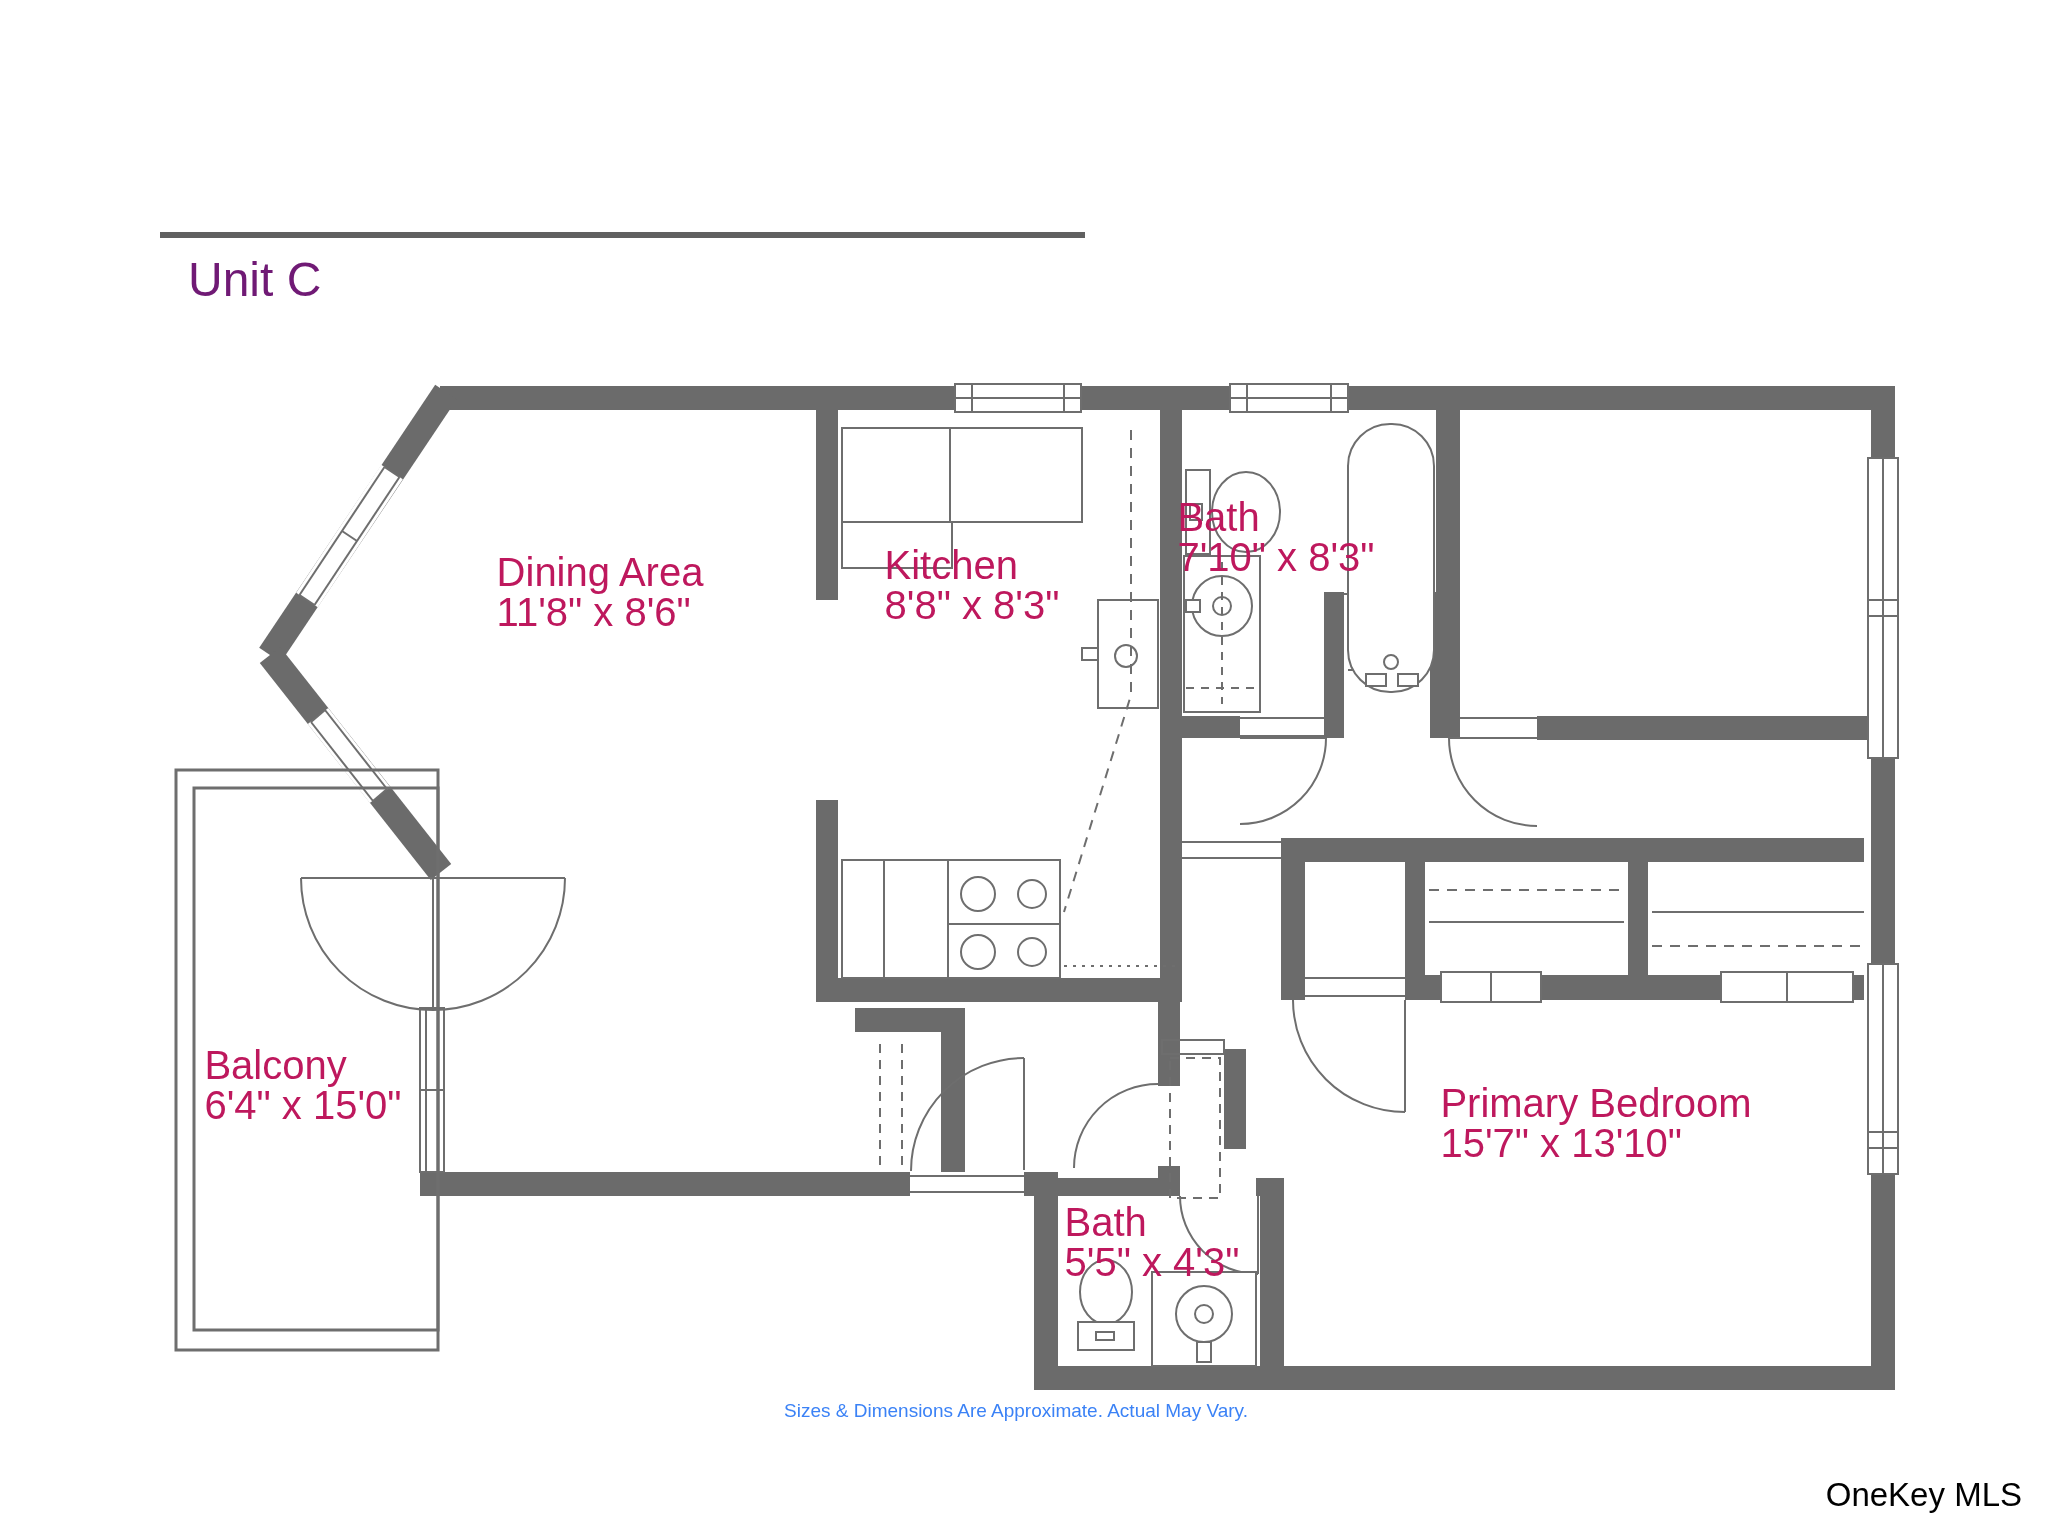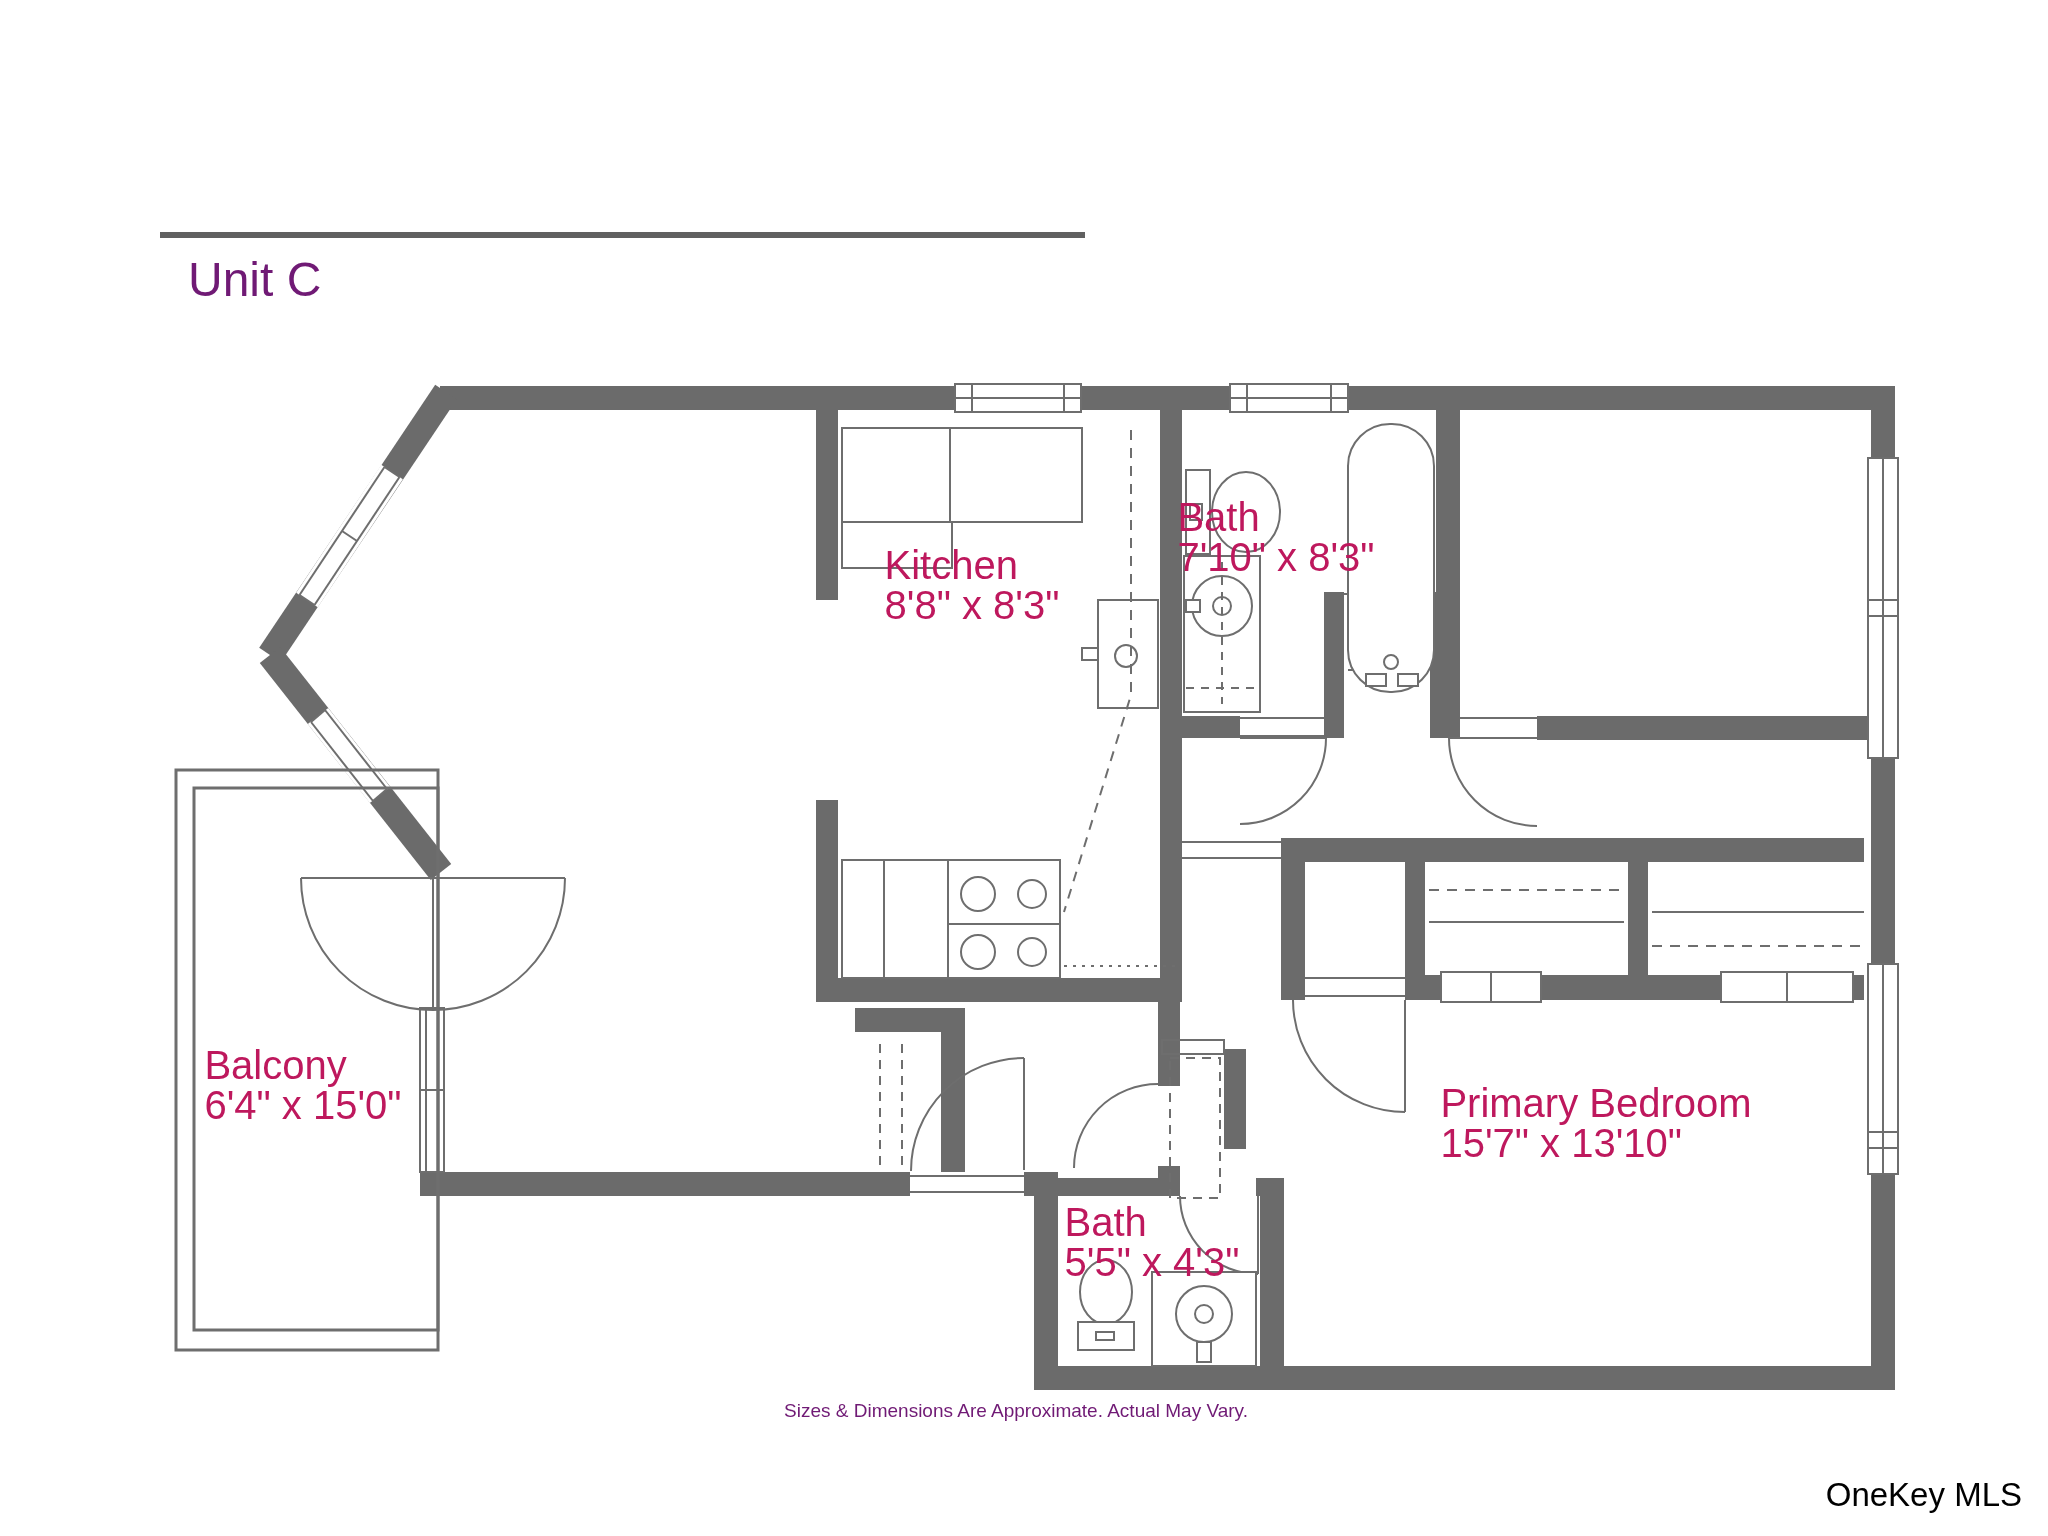--- a/index.html
+++ b/index.html
@@ -7,21 +7,21 @@
          font-family:"Liberation Sans",sans-serif;}
   .plan{position:absolute;left:0;top:0;width:2048px;height:1536px;}
   .addr{position:absolute;left:168px;top:100px;font-size:92px;letter-spacing:4px;
         color:#636363;font-weight:400;line-height:1.15;white-space:nowrap;}
   .addr-rule{position:absolute;left:160px;top:232px;width:925px;height:6px;background:#606060;}
   .unit{position:absolute;left:188px;top:252px;font-size:48px;color:#701a75;font-weight:400;}
   .room-label{position:absolute;transform:translate(-50%,-50%);
         color:#be185d;font-size:40px;line-height:40px;white-space:nowrap;}
   .room-label .nm,.room-label .dm{display:block;}
   .disclaimer{position:absolute;left:1016px;top:1400px;transform:translateX(-50%);
-        font-size:19px;color:#701a75;white-space:nowrap;}
+        font-size:19px;color:#3b82f6;white-space:nowrap;}
   .watermark{position:absolute;right:26px;bottom:22px;font-size:33px;color:#000000;}
 </style>
 </head>
 <body>
 
 <div class="stage">
 
   <svg class="plan" viewBox="0 0 2048 1536">
 
     <g fill="#6b6b6b">
@@ -252,20 +252,24 @@
         <circle cx="1204" cy="1314" r="28" fill="none"></circle>
         <circle cx="1204" cy="1314" r="9" fill="none"></circle>
         <rect x="1197" y="1342" width="14" height="20"></rect>
       </g>
     </g>
   </svg>
 
   <div class="addr-rule"></div>
   <div class="unit">Unit C</div>
 
+  <div class="room-label" style="left:600px;top:592px;">
+    <span class="nm">Dining Area</span>
+    <span class="dm">11'8" x 8'6"</span>
+  </div>
   <div class="room-label" style="left:972px;top:585px;">
     <span class="nm">Kitchen</span>
     <span class="dm">8'8" x 8'3"</span>
   </div>
   <div class="room-label" style="left:1276px;top:537px;">
     <span class="nm">Bath</span>
     <span class="dm">7'10" x 8'3"</span>
   </div>
   <div class="room-label" style="left:303px;top:1085px;">
     <span class="nm">Balcony</span>

